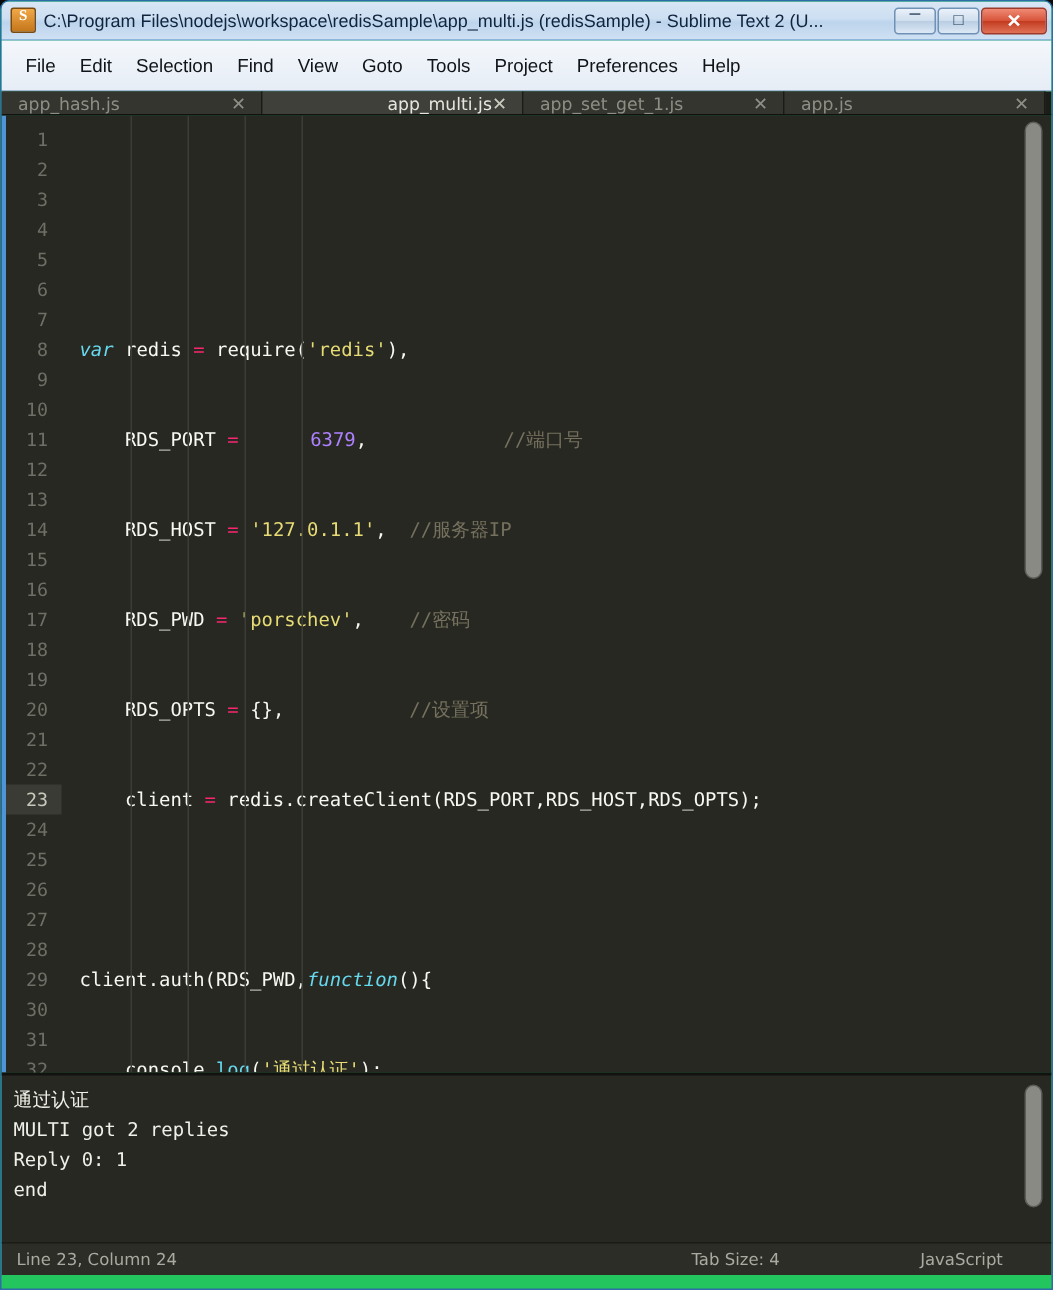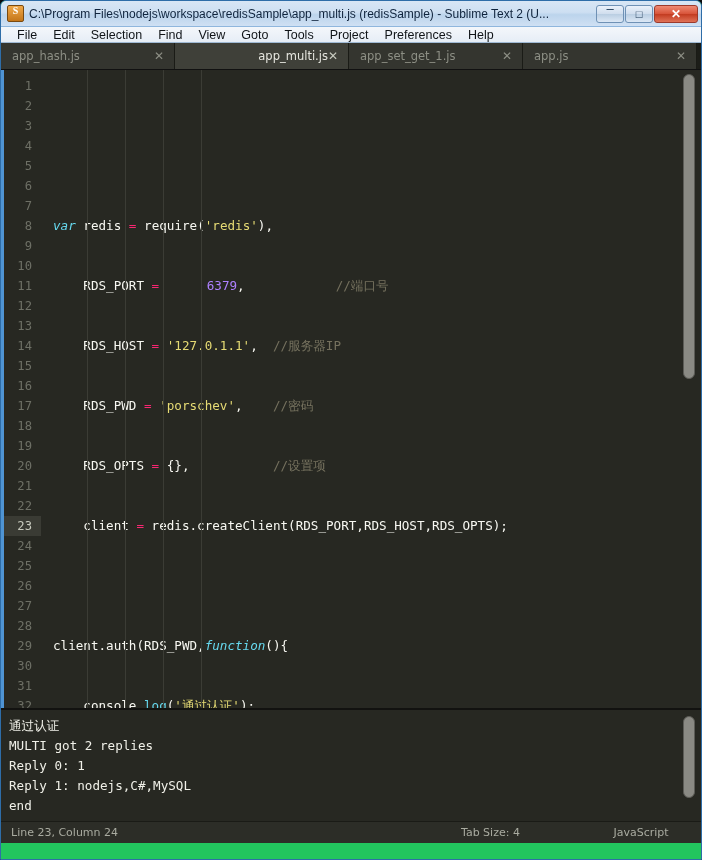--- a/index.html
+++ b/index.html
@@ -83,39 +83,39 @@
     font-size: 11px;
     font-family: "Liberation Sans", sans-serif;
     color: #16324f;
     line-height: 1;
   }
   .win-btn.close .glyph { color: #ffffff; font-size: 12px; font-weight: bold; }
   .win-btn.min .glyph { font-size: 13px; position: absolute; top: 2px; }
 
   
   .menubar {
-    height: 16px;
+    height: 34px;
     background: linear-gradient(180deg,#f4f7fb 0%, #e6edf6 100%);
     border-bottom: 1px solid #9fb9d4;
     display: flex; align-items: center;
     padding-left: 8px;
     box-sizing: border-box;
   }
   .menu-item {
     font-family: "Liberation Sans", sans-serif;
     font-size: 12.5px;
     color: #101418;
     padding: 2px 8px;
     white-space: nowrap;
     cursor: default;
   }
 
   
   .tabbar {
-    height: 27px;
+    height: 16px;
     background: #1c1d18;
     display: flex; align-items: stretch;
     box-sizing: border-box;
     border-bottom: 1px solid #111;
   }
   .tab {
     width: 174px;
     box-sizing: border-box;
     display: flex; align-items: center;
     position: relative;
@@ -399,21 +399,20 @@
         
       </div>
     </div>
     <div class="vscroll" style="top:4px; height:305px;"></div>
   </div>
 
   <div class="console">
     <div class="cline">通过认证</div>
     <div class="cline">MULTI got 2 replies</div>
     <div class="cline">Reply 0: 1</div>
-    <div class="cline">Reply 1: nodejs,C#,MySQL</div>
     <div class="cline">end</div>
     <div class="vscroll" style="top:6px; height:82px;"></div>
   </div>
 
   <div class="statusbar">
     <div class="sb-left">Line 23, Column 24</div>
     <div class="sb-spacer"></div>
     <div class="sb-item sb-tab">Tab Size: 4</div>
     <div class="sb-item sb-lang">JavaScript</div>
   </div>

